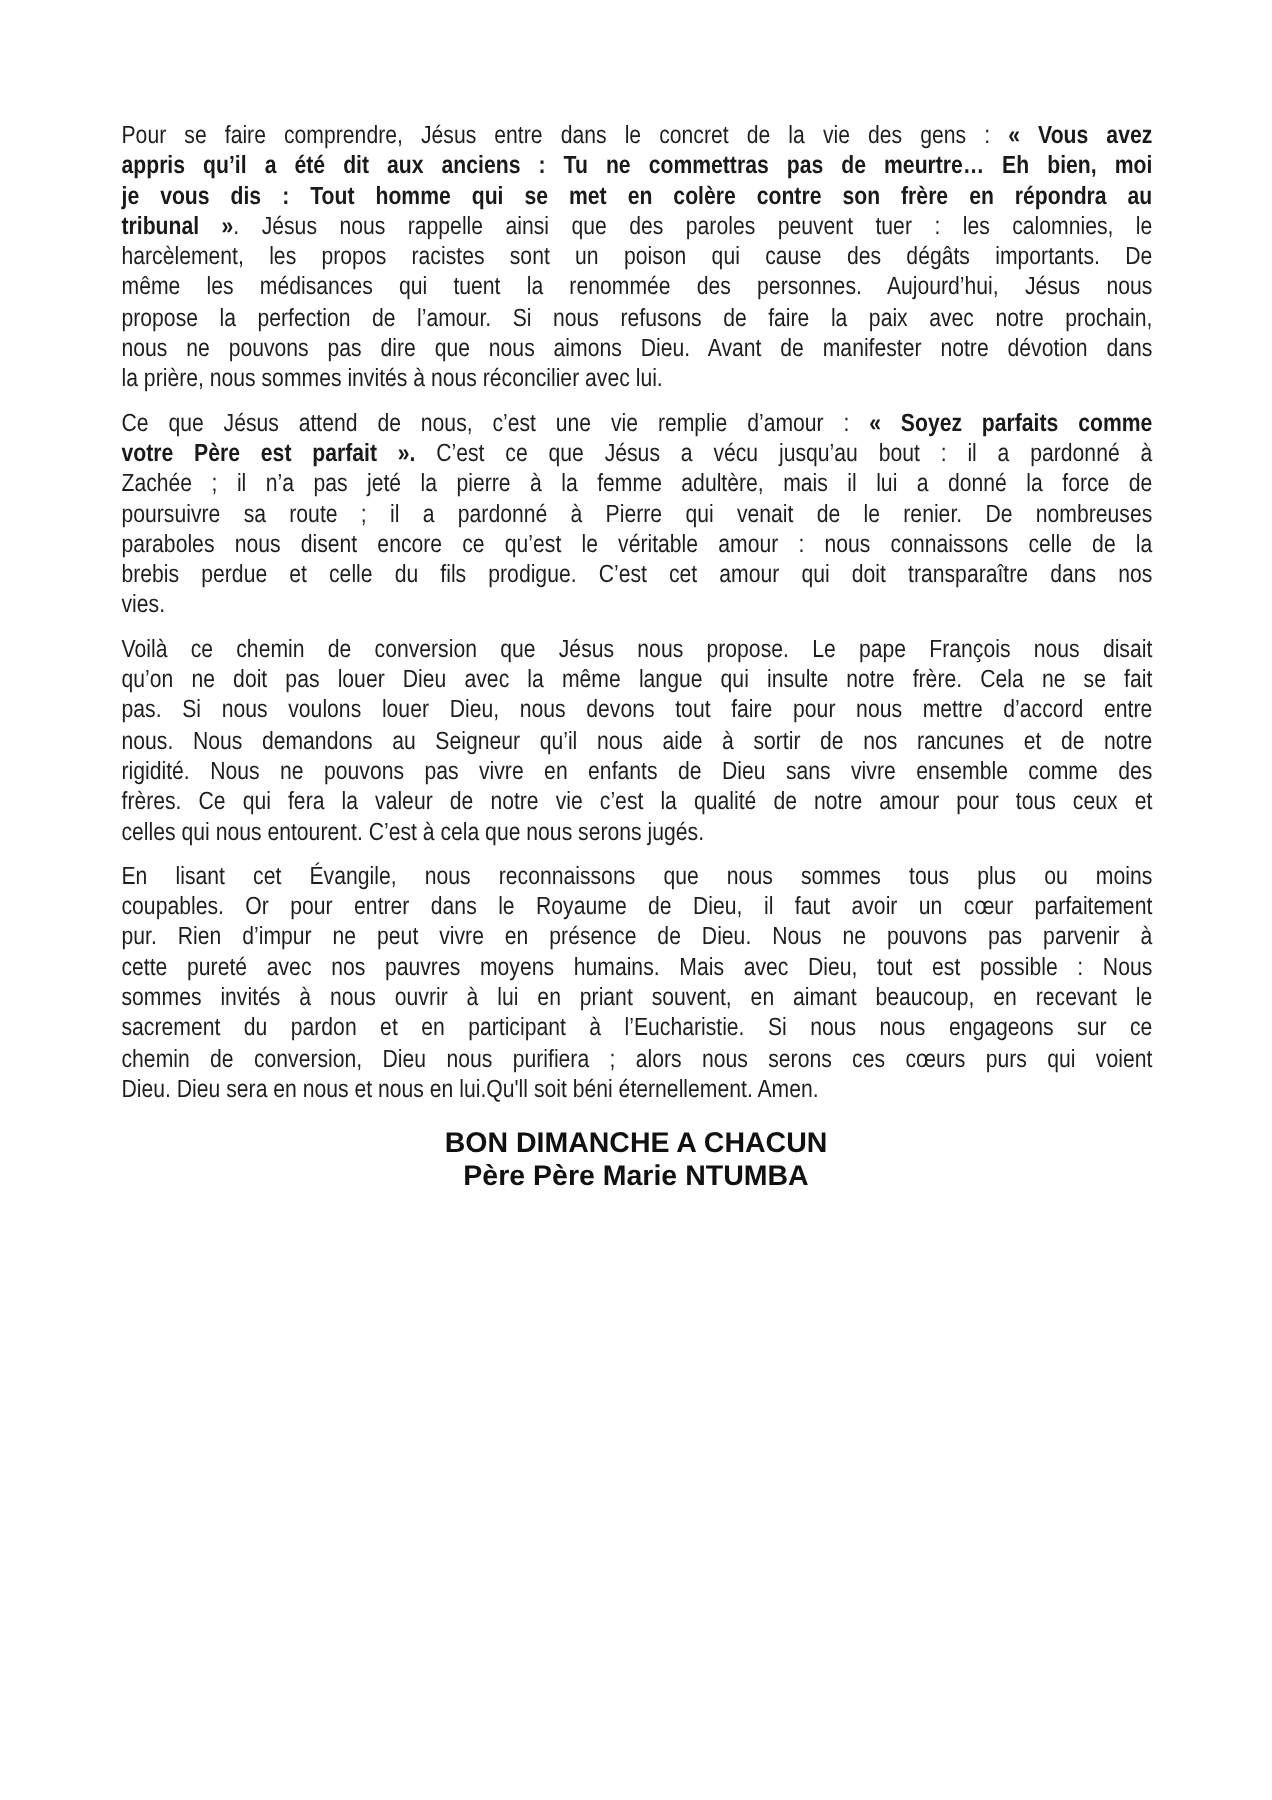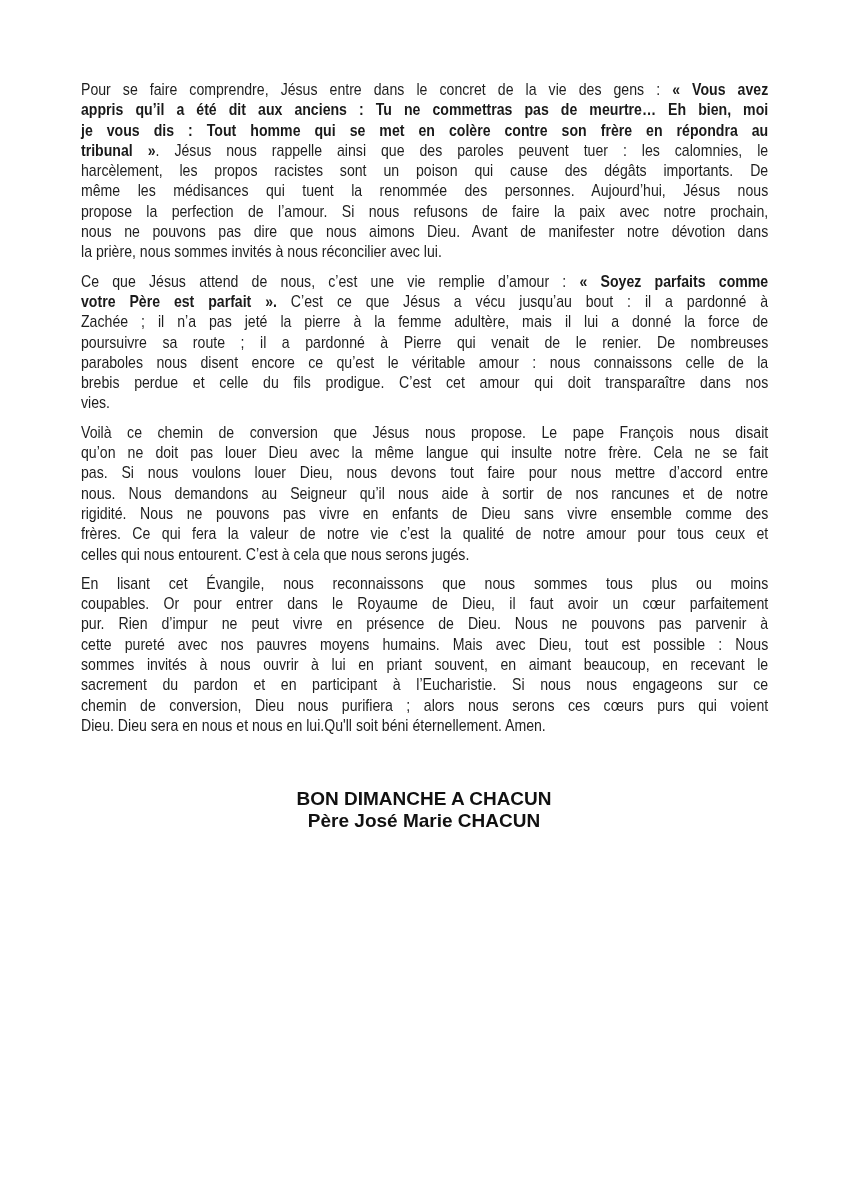--- a/index.html
+++ b/index.html
@@ -22,21 +22,20 @@
     overflow: visible;
   }
   .line.last { text-align-last: left; }
   .b { font-weight: bold; color: #1a1a1a; }
   .closing {
     position: absolute; left: 0; width: 848px; top: 752px;
     text-align: center;
     font-family: "Liberation Sans", sans-serif;
     font-weight: bold; font-size: 19px; color: #111;
     line-height: 22px;
-    margin-top: 36px;
   }
   .closing div { height: 22px; }
 </style>
 </head>
 <body>
 
 <div class="page">
   <div class="body-text" id="body-text">
       <div class="para">
         <div class="line" style="white-space: normal;"><span>Pour se faire comprendre, Jésus entre dans le concret de la vie des gens : </span><span class="b">« Vous avez</span></div>
@@ -74,15 +73,15 @@
         <div class="line" style="white-space: normal;"><span>cette pureté avec nos pauvres moyens humains. Mais avec Dieu, tout est possible : Nous</span></div>
         <div class="line" style="white-space: normal;"><span>sommes invités à nous ouvrir à lui en priant souvent, en aimant beaucoup, en recevant le</span></div>
         <div class="line" style="white-space: normal;"><span>sacrement du pardon et en participant à l’Eucharistie. Si nous nous engageons sur ce</span></div>
         <div class="line" style="white-space: normal;"><span>chemin de conversion, Dieu nous purifiera ; alors nous serons ces cœurs purs qui voient</span></div>
         <div class="line last" style="white-space: normal;"><span>Dieu. Dieu sera en nous et nous en lui.Qu'll soit béni éternellement. Amen.</span></div>
       </div>
     </div>
 
   <div class="closing">
     <div>BON DIMANCHE A CHACUN</div>
-    <div>Père José Marie CHACUN</div>
+    <div>Père Père Marie NTUMBA</div>
   </div>
 </div>
 
 </body></html>

